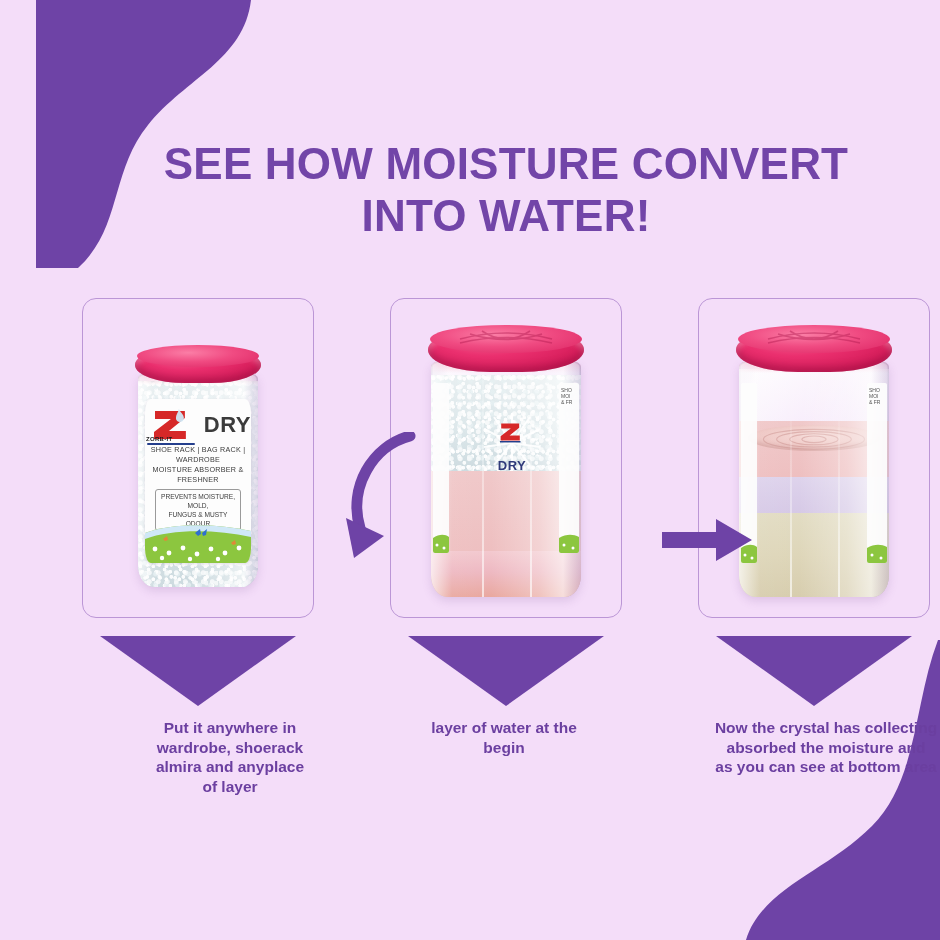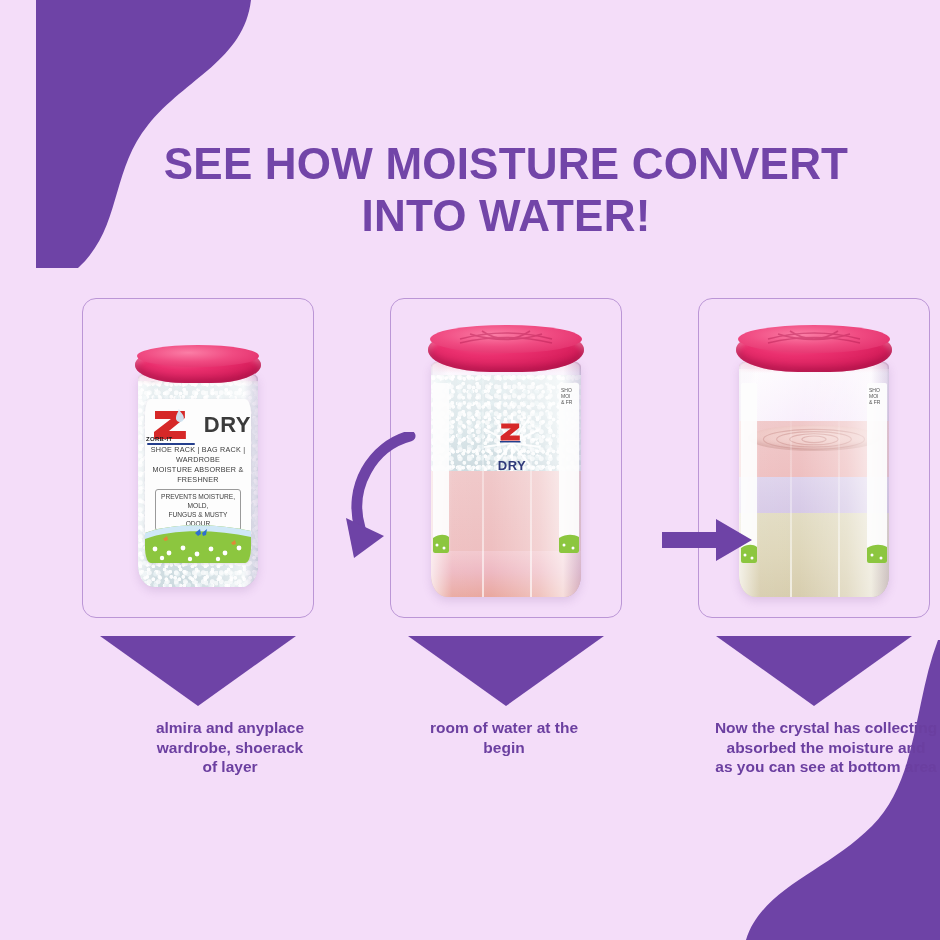--- a/index.html
+++ b/index.html
@@ -579,27 +579,28 @@
         <path d="M0,0 L196,0 L98,70 Z" fill="#6e43a6"></path>
       </svg>
   </div>
   <div class="down-tri t2">
     <svg width="196" height="70" viewBox="0 0 196 70">
         <path d="M0,0 L196,0 L98,70 Z" fill="#6e43a6"></path>
       </svg>
   </div>
 
   <div class="caption c0">
+    <div>Put it anywhere in</div>
+    <div>wardrobe, shoerack</div>
     <div>almira and anyplace</div>
-    <div>wardrobe, shoerack</div>
     <div>of layer</div>
   </div>
 
   <div class="caption c1">
-    <div>room of water at the</div>
+    <div>layer of water at the</div>
     <div>begin</div>
   </div>
 
   <div class="caption c2">
     <div>Now the crystal has collecting</div>
     <div>absorbed the moisture and</div>
     <div>as you can see at bottom area</div>
   </div>
 
 </div>

